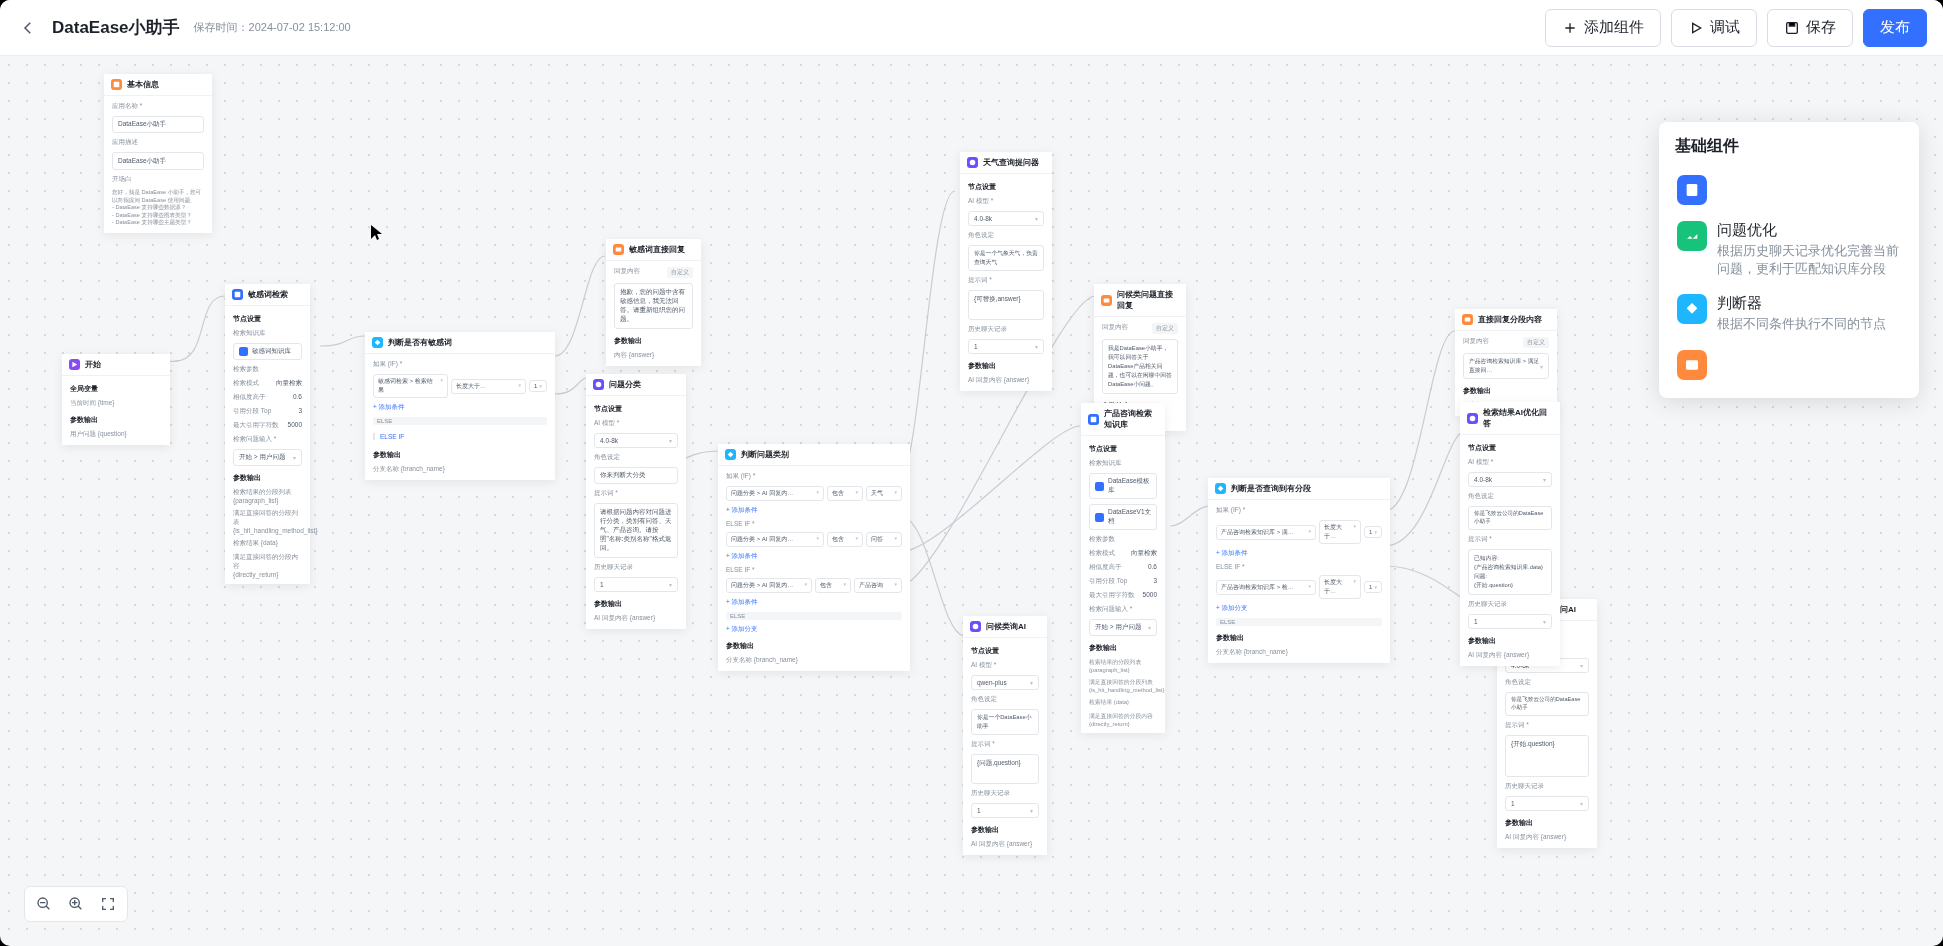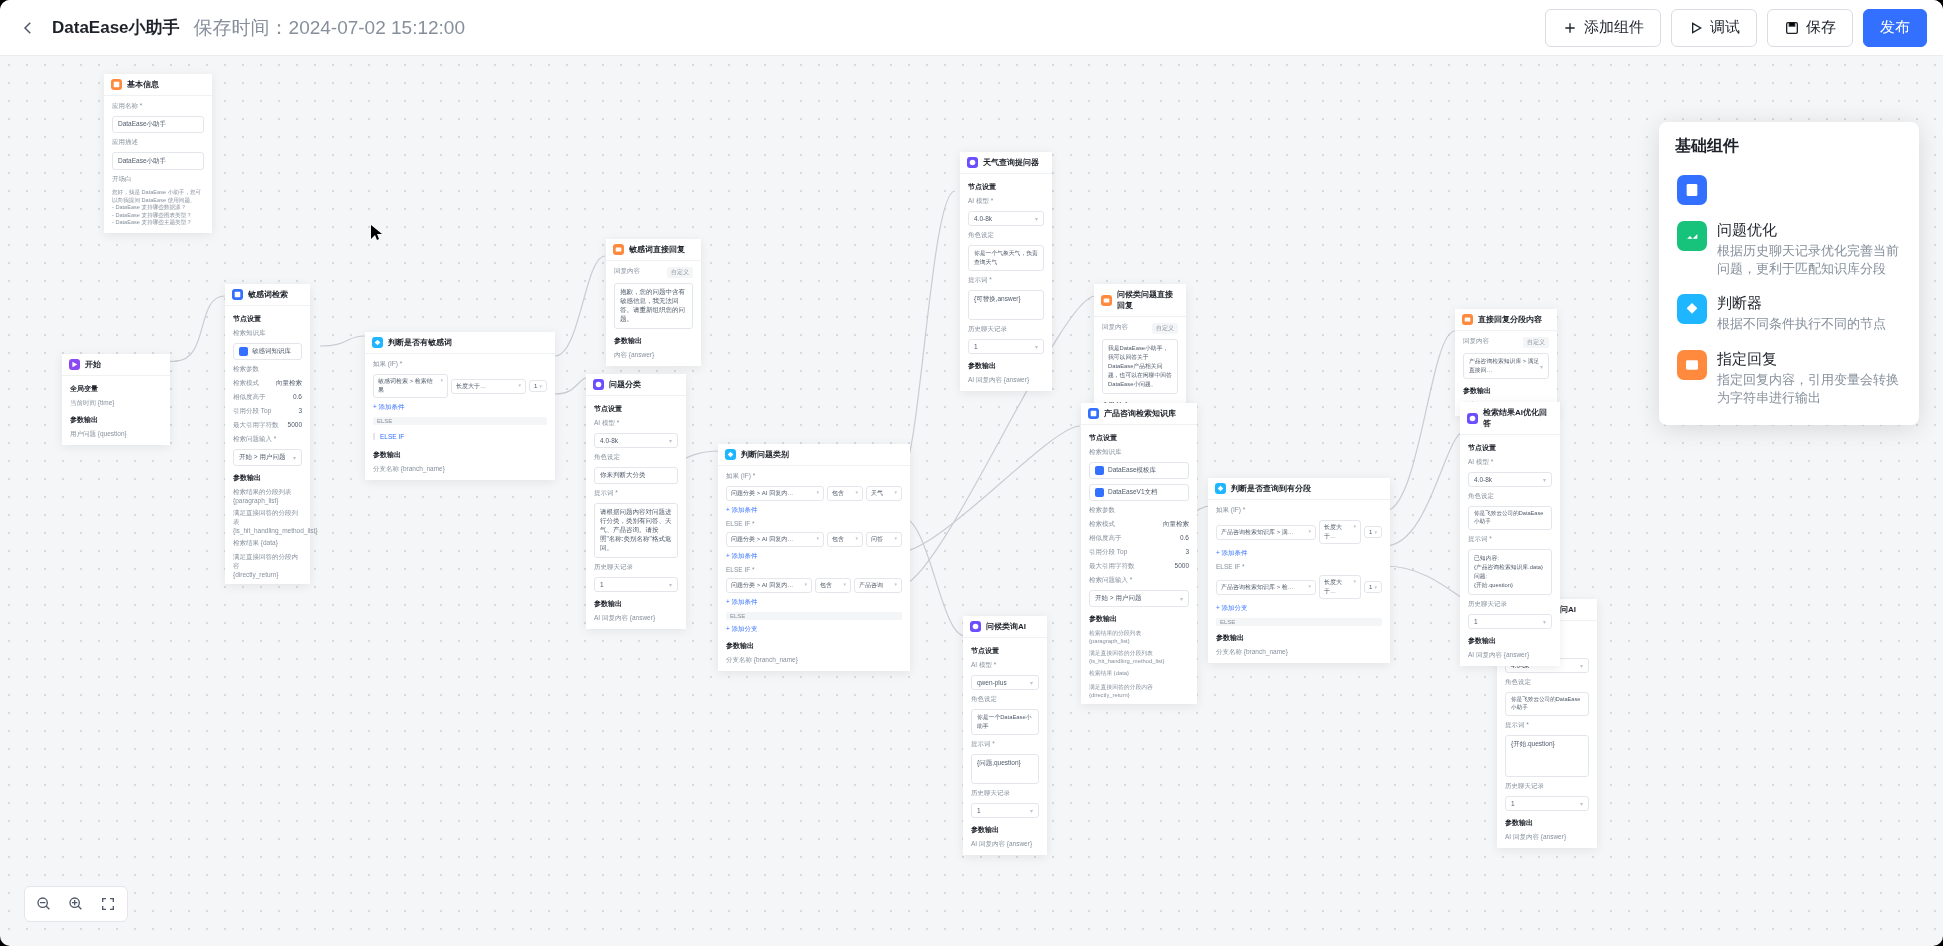--- a/index.html
+++ b/index.html
@@ -4,21 +4,21 @@
 <style>
 * { box-sizing: border-box; margin: 0; padding: 0; }
 body { font-family: -apple-system, "PingFang SC", "Microsoft YaHei", sans-serif; background: #000; overflow: hidden; }
 .frame { width: 1943px; height: 946px; background: #000; border-radius: 16px; position: relative; }
 .app { width: 100%; height: 100%; background: #f5f6f7; border-radius: 10px; position: relative; overflow: hidden; }
 
 
 .header { height: 56px; background: #fff; display: flex; align-items: center; padding: 0 16px; border-bottom: 1px solid #eaecef; }
 .back { width: 24px; height: 24px; display: flex; align-items: center; justify-content: center; color: #4e5969; cursor: pointer; margin-right: 12px; }
 .title { font-size: 17px; font-weight: 600; color: #1d2129; margin-right: 14px; }
-.save-time { font-size: 19px; color: #86909c; }
+.save-time { font-size: 11px; color: #86909c; }
 .spacer { flex: 1; }
 .hbtn { height: 38px; padding: 0 16px; border: 1px solid #d9dde3; border-radius: 6px; background: #fff; font-size: 15px; color: #1d2129; display: inline-flex; align-items: center; gap: 6px; margin-left: 10px; cursor: pointer; }
 .hbtn.primary { background: #3370ff; border-color: #3370ff; color: #fff; }
 .hbtn .ic { width: 16px; height: 16px; }
 
 
 .canvas { position: absolute; inset: 56px 0 0 0; background-image: radial-gradient(circle, #d6d9de 1px, transparent 1px); background-size: 18px 18px; }
 .canvas svg.wires { position: absolute; inset: 0; width: 100%; height: 100%; pointer-events: none; }
 .canvas svg.wires path { stroke: #c9ccd4; stroke-width: 1.2; fill: none; }
 
@@ -369,21 +369,21 @@
           <div class="fld" style="font-size:5.8px">你是一个DataEase小助手</div>
           <div class="lbl">提示词 *</div>
           <div class="ta">{问题,question}</div>
           <div class="lbl">历史聊天记录</div>
           <div class="fld sel">1</div>
           <div class="sect">参数输出</div>
           <div class="out">AI 回复内容 {answer}</div>
         </div>
       </div>
 
-      <div class="node" style="left:1081px;top:347px;width:116px">
+      <div class="node" style="left:1081px;top:347px;width:84px">
         <div class="nh">
             <span class="nic" style="background:#3370ff">
               <svg viewBox="0 0 10 10">
                 <rect x="1" y="1" width="8" height="8" rx="1"></rect>
               </svg>
             </span>
             <span>产品咨询检索知识库</span>
           </div>
         <div class="nb">
           <div class="sect">节点设置</div>
@@ -583,21 +583,17 @@
               <div class="pn">判断器</div>
               <div class="pd">根据不同条件执行不同的节点</div>
             </div>
         </div>
         <div class="pitem">
           <div class="pic" style="background:#ff8a3d">
               <svg viewBox="0 0 24 24">
                 <rect x="3" y="5" width="18" height="14" rx="2"></rect>
               </svg>
             </div>
-          <div class="ptx">
-              <div class="pn">指定回复</div>
-              <div class="pd">指定回复内容，引用变量会转换为字符串进行输出</div>
-            </div>
         </div>
       </div>
     </div>
   </div>
 </div>
 
 </body></html>

